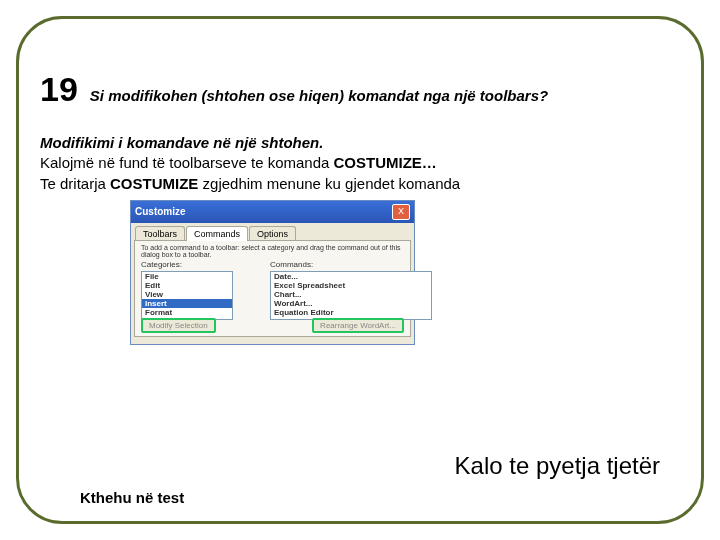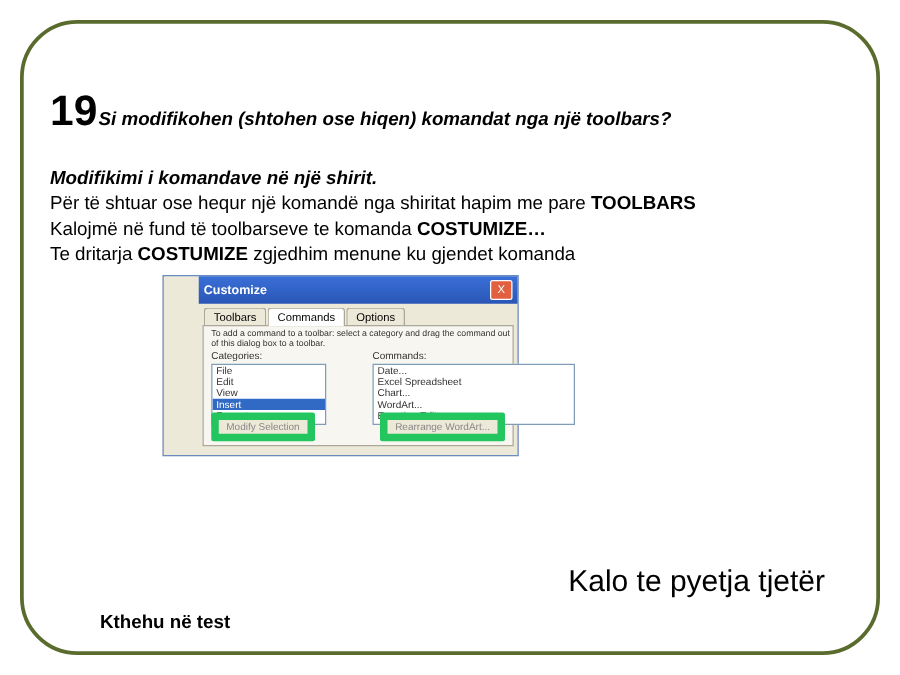--- a/index.html
+++ b/index.html
@@ -23,21 +23,21 @@
   }
   .content {
     position: absolute;
     top: 70px;
     left: 40px;
     right: 40px;
   }
   .title-row {
     display: flex;
     align-items: baseline;
-    gap: 1px;
+    gap: 12px;
     margin-bottom: 24px;
   }
   .qnum {
     font-size: 34px;
     font-weight: bold;
     font-family: Arial, sans-serif;
     color: #000;
   }
   .qtitle {
     font-style: italic;
@@ -59,21 +59,20 @@
   .dialog-img {
     margin-top: 6px;
     margin-left: 90px;
     width: 285px;
     height: 145px;
     position: relative;
     font-family: Tahoma, sans-serif;
     border: 1px solid #6b8cc1;
     background: #ece9d8;
     box-sizing: border-box;
-    padding-left: 28px;
   }
   .dlg-titlebar {
     height: 22px;
     background: linear-gradient(#3a6fd8, #2a56b5);
     display: flex;
     align-items: center;
     justify-content: space-between;
     padding: 0 4px;
   }
   .dlg-title {
@@ -136,20 +135,21 @@
     top: 19px;
     font-size: 8px;
   }
   .dlg-list {
     position: absolute;
     top: 30px;
     background: #fff;
     border: 1px solid #7f9db9;
     font-size: 8px;
     overflow: hidden;
+    font-weight: bold;
   }
   .list-left { left: 6px; width: 90px; height: 47px; }
   .list-right { left: 135px; width: 160px; height: 47px; }
   .list-left div, .list-right div {
     padding: 0 3px;
     line-height: 9px;
     white-space: nowrap;
   }
   .sel { background: #316ac5; color: #fff; }
   .dlg-bottom {
@@ -158,21 +158,21 @@
     left: 6px;
     right: 6px;
     display: flex;
     justify-content: space-between;
     align-items: center;
   }
   .dlg-btn {
     font-size: 8px;
     padding: 1px 6px;
     background: #ece9d8;
-    border: 6px solid #22c55e;
+    border: 2px solid #22c55e;
     border-radius: 2px;
     color: #888;
   }
   .link-next {
     position: absolute;
     right: 60px;
     bottom: 60px;
     font-size: 24px;
     color: #000;
   }
@@ -190,22 +190,21 @@
 
 <div class="frame"></div>
 
 <div class="content">
   <div class="title-row">
     <div class="qnum">19</div>
     <div class="qtitle">Si modifikohen (shtohen ose hiqen) komandat  nga një toolbars?</div>
   </div>
 
   <div class="body-text">
-    <p class="lead">Modifikimi i komandave në një shirit.</p>
-    <p><span>Për të shtuar ose hequr një komandë nga shiritat hapim me pare </span><b>TOOLBARS</b></p>
+    <p class="lead">Modifikimi i komandave në një shtohen.</p>
     <p><span>Kalojmë në fund të toolbarseve te komanda </span><b>COSTUMIZE…</b></p>
     <p><span>Te dritarja </span><b>COSTUMIZE</b><span> zgjedhim menune ku gjendet komanda</span></p>
   </div>
 
   <div class="dialog-img">
     <div class="dlg-titlebar">
       <span class="dlg-title">Customize</span>
       <span class="dlg-close">X</span>
     </div>
     <div class="dlg-tabs">

